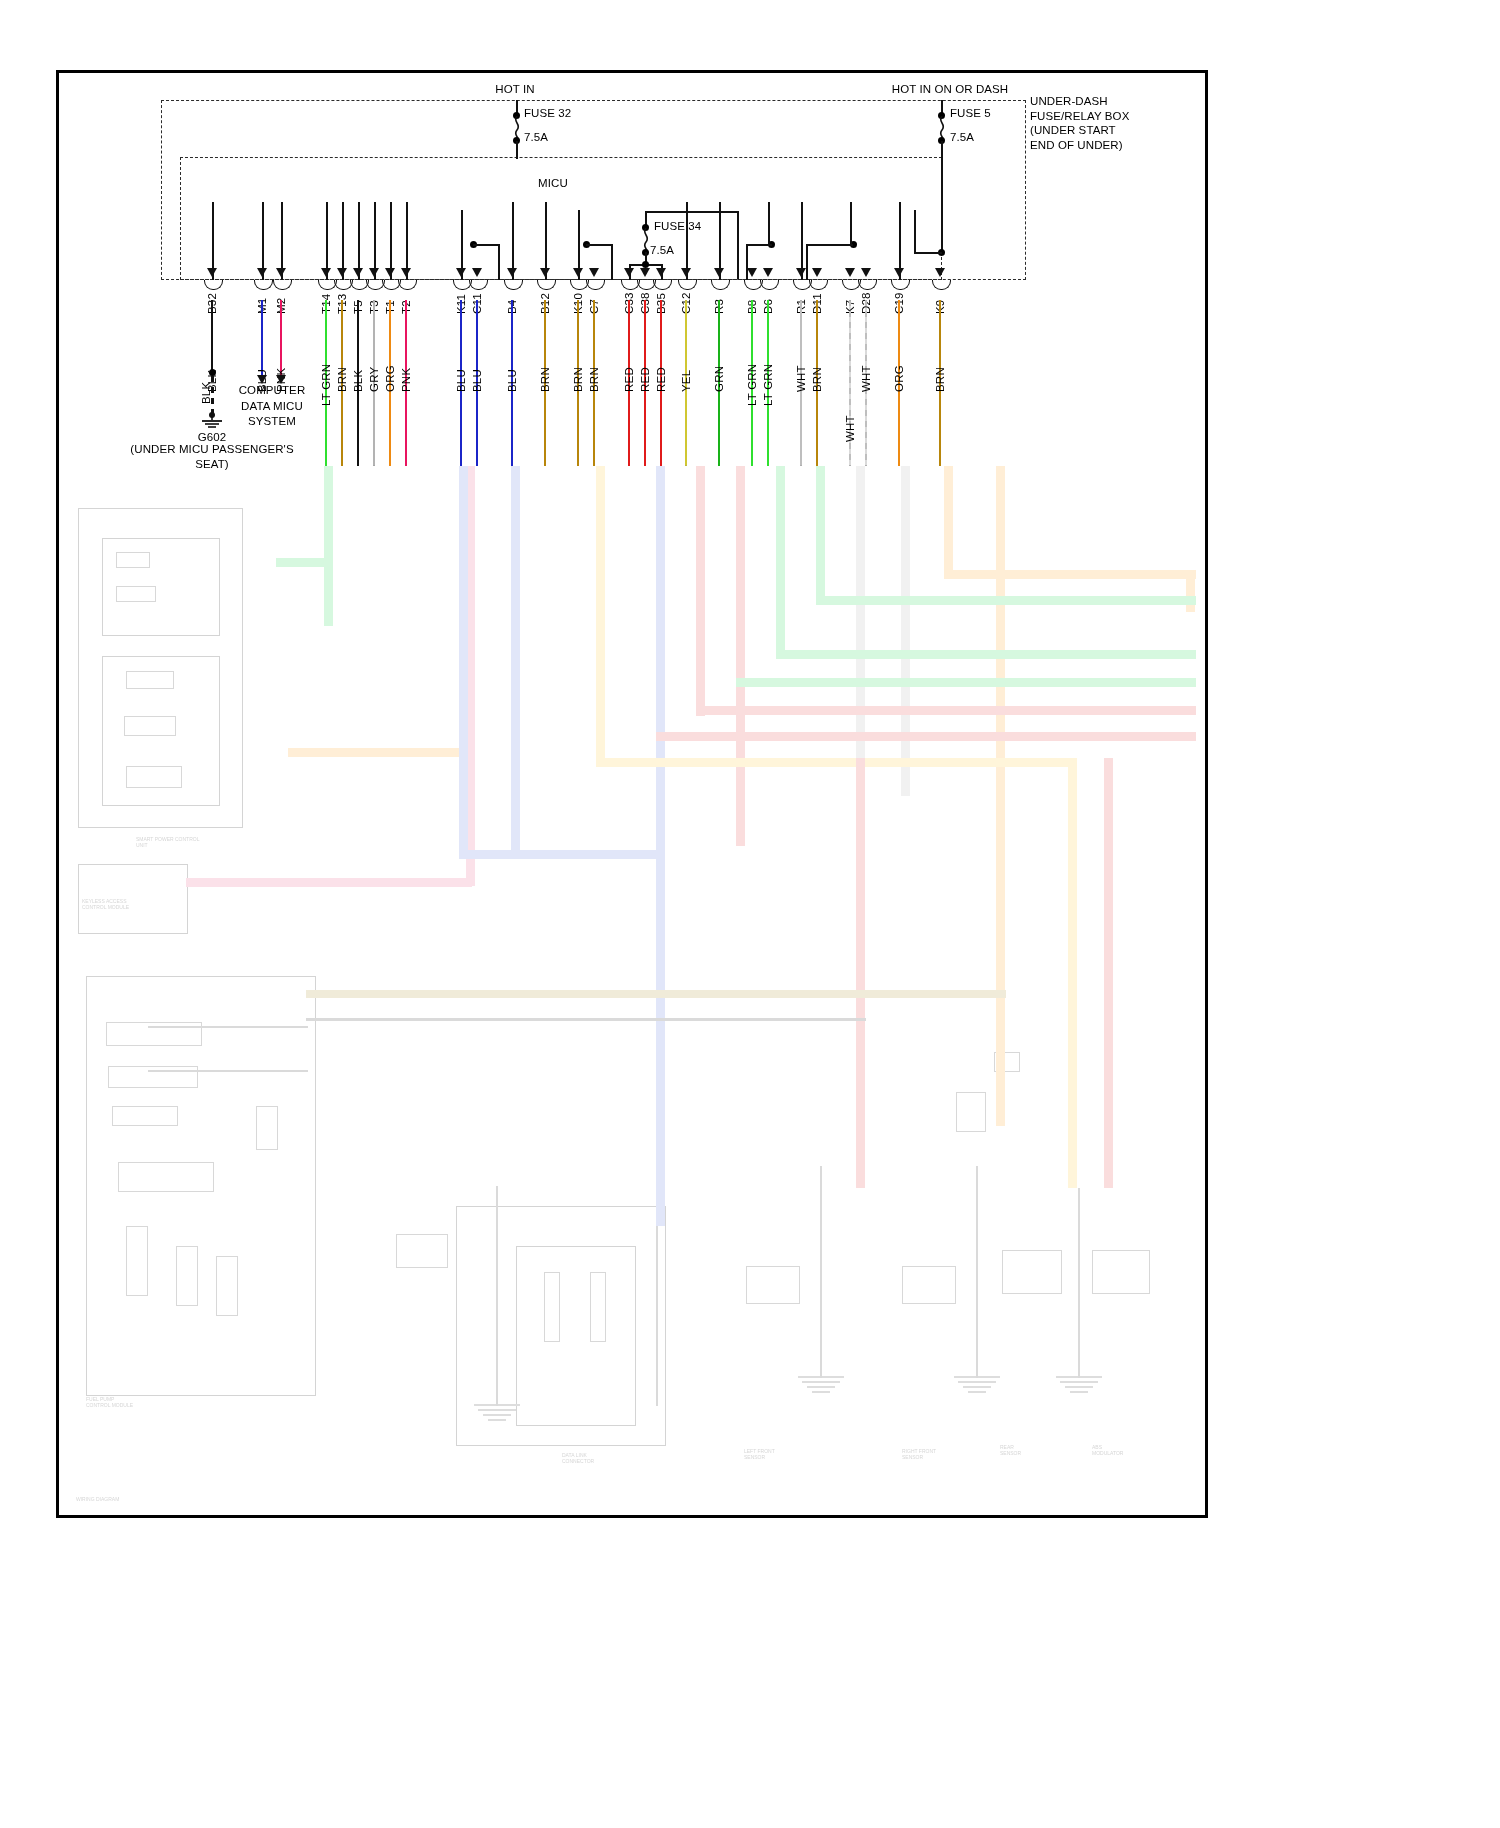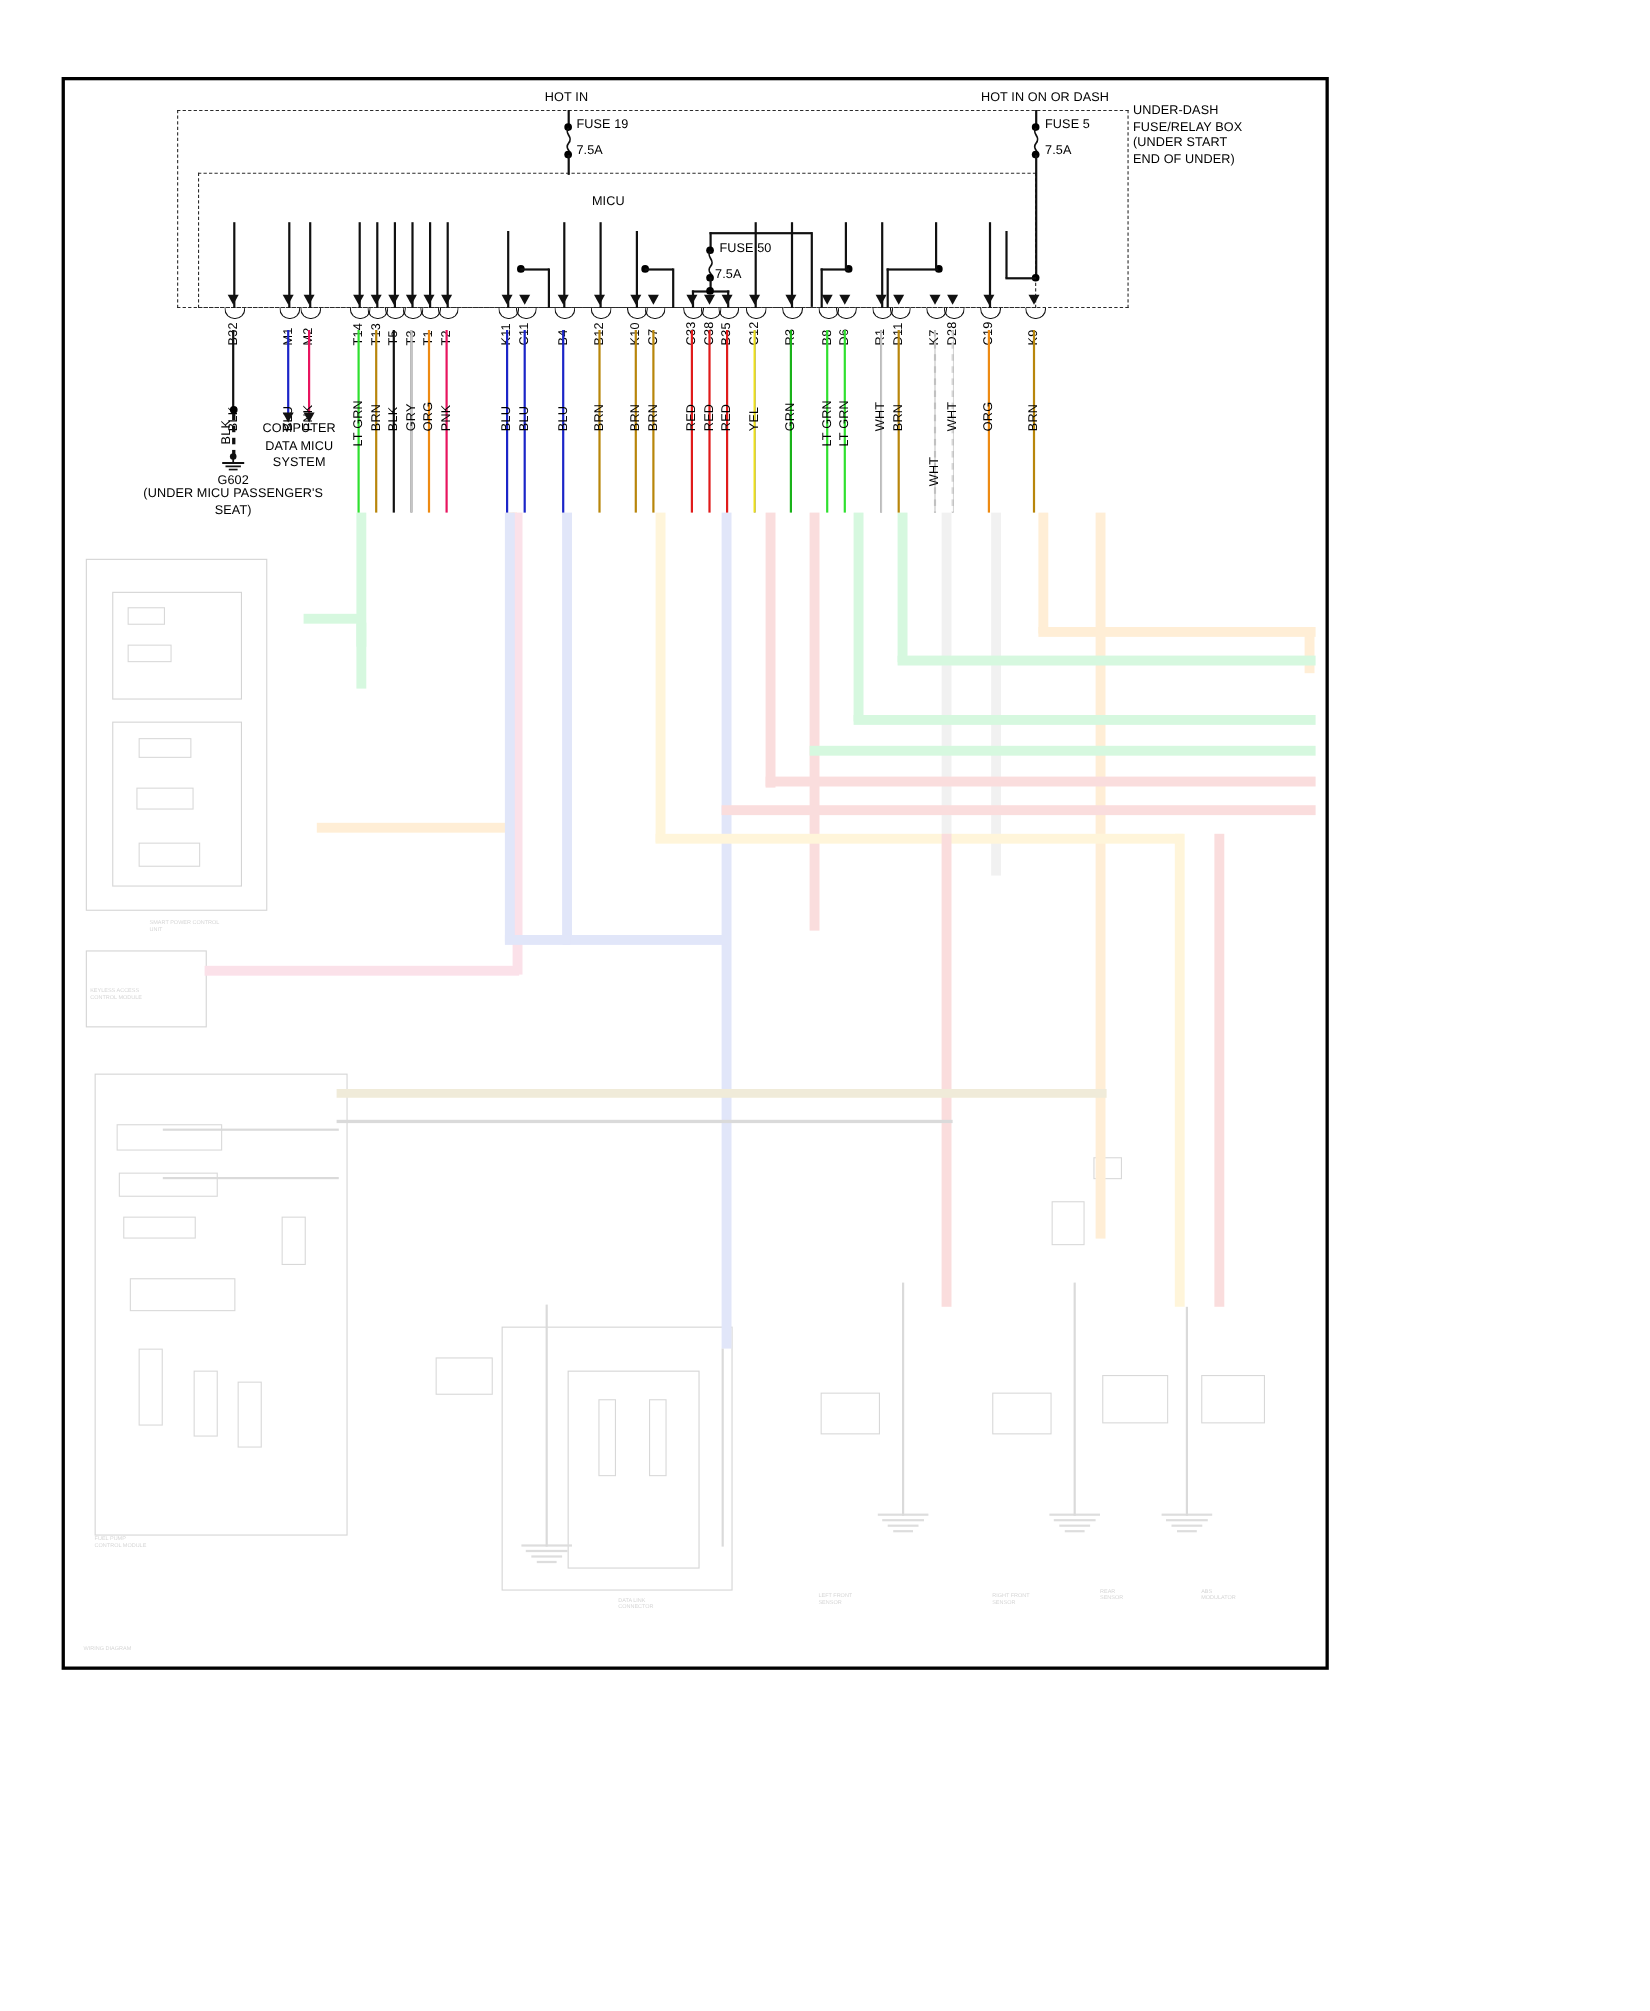--- a/index.html
+++ b/index.html
@@ -177,21 +177,21 @@
   <div class="dash" style="left:180px;top:157px;width:762px;height:123px;"></div>
 
   <div class="lbl c" style="left:455px;top:82px;width:120px;">HOT IN</div>
   <div class="vline blk" style="left:516px;top:100px;height:15px;"></div>
   <div class="dot" style="left:513px;top:112px;"></div>
   <svg class="fuse" style="left:511px;top:116px;" viewBox="0 0 12 26">
     <path d="M6 0 C1 6, 11 8, 6 14 C1 20, 11 22, 6 26" stroke="#111" stroke-width="1.6" fill="none"></path>
   </svg>
   <div class="dot" style="left:513px;top:137px;"></div>
   <div class="vline blk" style="left:516px;top:141px;height:18px;"></div>
-  <div class="lbl" style="left:524px;top:106px;">FUSE 19</div>
+  <div class="lbl" style="left:524px;top:106px;">FUSE 32</div>
   <div class="lbl" style="left:524px;top:130px;">7.5A</div>
 
   <div class="lbl c" style="left:870px;top:82px;width:160px;">HOT IN ON OR DASH</div>
   <div class="vline blk" style="left:941px;top:100px;height:15px;"></div>
   <div class="dot" style="left:938px;top:112px;"></div>
   <svg class="fuse" style="left:936px;top:116px;" viewBox="0 0 12 26">
     <path d="M6 0 C1 6, 11 8, 6 14 C1 20, 11 22, 6 26" stroke="#111" stroke-width="1.6" fill="none"></path>
   </svg>
   <div class="dot" style="left:938px;top:137px;"></div>
   <div class="vline blk" style="left:941px;top:141px;height:111px;"></div>
@@ -212,21 +212,21 @@
 
   <div class="hline blk" style="left:645px;top:211px;width:93px;"></div>
   <div class="vline blk" style="left:645px;top:211px;height:16px;"></div>
   <div class="vline blk" style="left:737px;top:211px;height:68px;"></div>
   <div class="dot" style="left:642px;top:224px;"></div>
   <svg class="fuse" style="left:640px;top:228px;" viewBox="0 0 12 26">
     <path d="M6 0 C1 6, 11 8, 6 14 C1 20, 11 22, 6 26" stroke="#111" stroke-width="1.6" fill="none"></path>
   </svg>
   <div class="dot" style="left:642px;top:249px;"></div>
   <div class="vline blk" style="left:645px;top:252px;height:12px;"></div>
-  <div class="lbl" style="left:654px;top:219px;">FUSE 50</div>
+  <div class="lbl" style="left:654px;top:219px;">FUSE 34</div>
   <div class="lbl" style="left:650px;top:243px;">7.5A</div>
 
   <div class="hline blk" style="left:629px;top:264px;width:34px;"></div>
   <div class="dot" style="left:642px;top:261px;"></div>
   <div class="vline blk" style="left:629px;top:264px;height:16px;"></div>
   <div class="vline blk" style="left:661px;top:264px;height:16px;"></div>
 
   <div class="dot" style="left:470px;top:241px;"></div>
   <div class="hline blk" style="left:473px;top:244px;width:26px;"></div>
   <div class="vline blk" style="left:498px;top:244px;height:36px;"></div>

